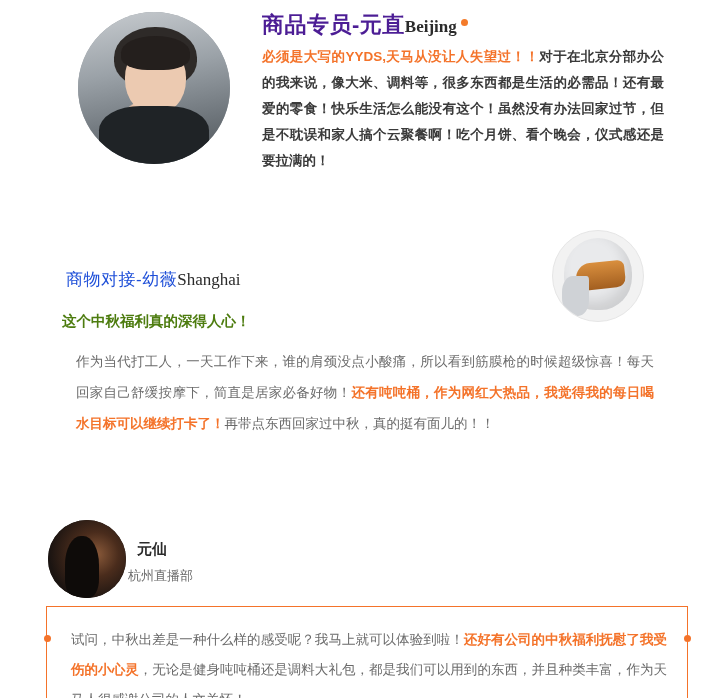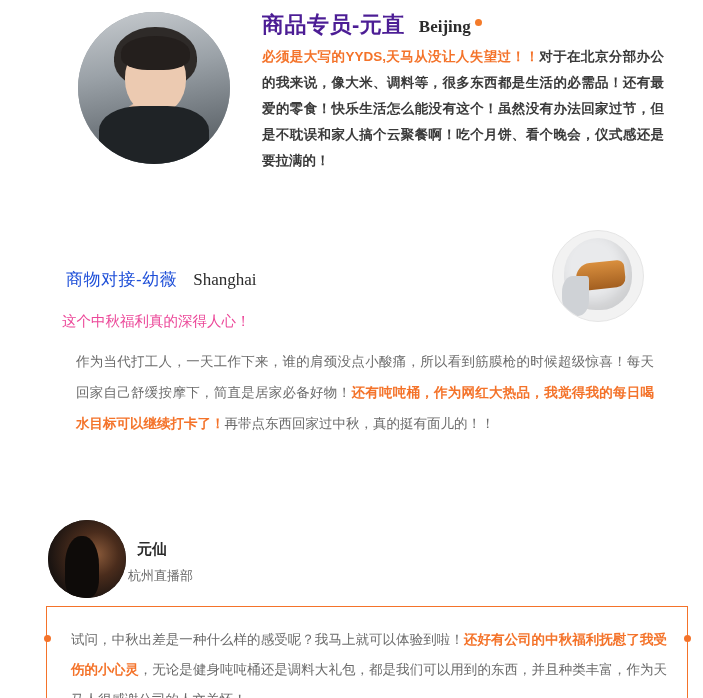--- a/index.html
+++ b/index.html
@@ -76,21 +76,20 @@
   .hdr1 .name {
     font-size: 22px;
     font-weight: bold;
     color: #4c1d95;
     letter-spacing: 0.5px;
   }
   .hdr1 .city {
     font-size: 17px;
     font-weight: bold;
     color: #2b2b2b;
-    margin-left: 14px;
     font-family: "Liberation Serif", serif;
   }
   .dot-orange {
     display: inline-block;
     width: 7px; height: 7px;
     border-radius: 50%;
     background: #f47b2a;
     margin-left: 4px;
     vertical-align: super;
   }
@@ -150,29 +149,28 @@
     white-space: nowrap;
   }
   .hdr2 .name {
     font-size: 17px;
     color: #1d4ed8;
     letter-spacing: 0.5px;
   }
   .hdr2 .city {
     font-size: 17px;
     color: #2b2b2b;
-    margin-left: 16px;
     font-family: "Liberation Serif", serif;
   }
   .lead2 {
     position: absolute;
     left: 62px; top: 92px;
     font-size: 14.5px;
-    font-weight: normal;
-    color: #ec4899;
+    font-weight: bold;
+    color: #4d7c0f;
   }
   .body2 {
     position: absolute;
     left: 76px; top: 126px;
     width: 578px;
     font-size: 13.5px;
     line-height: 31px;
     color: #6a6a6a;
     text-align: justify;
   }

